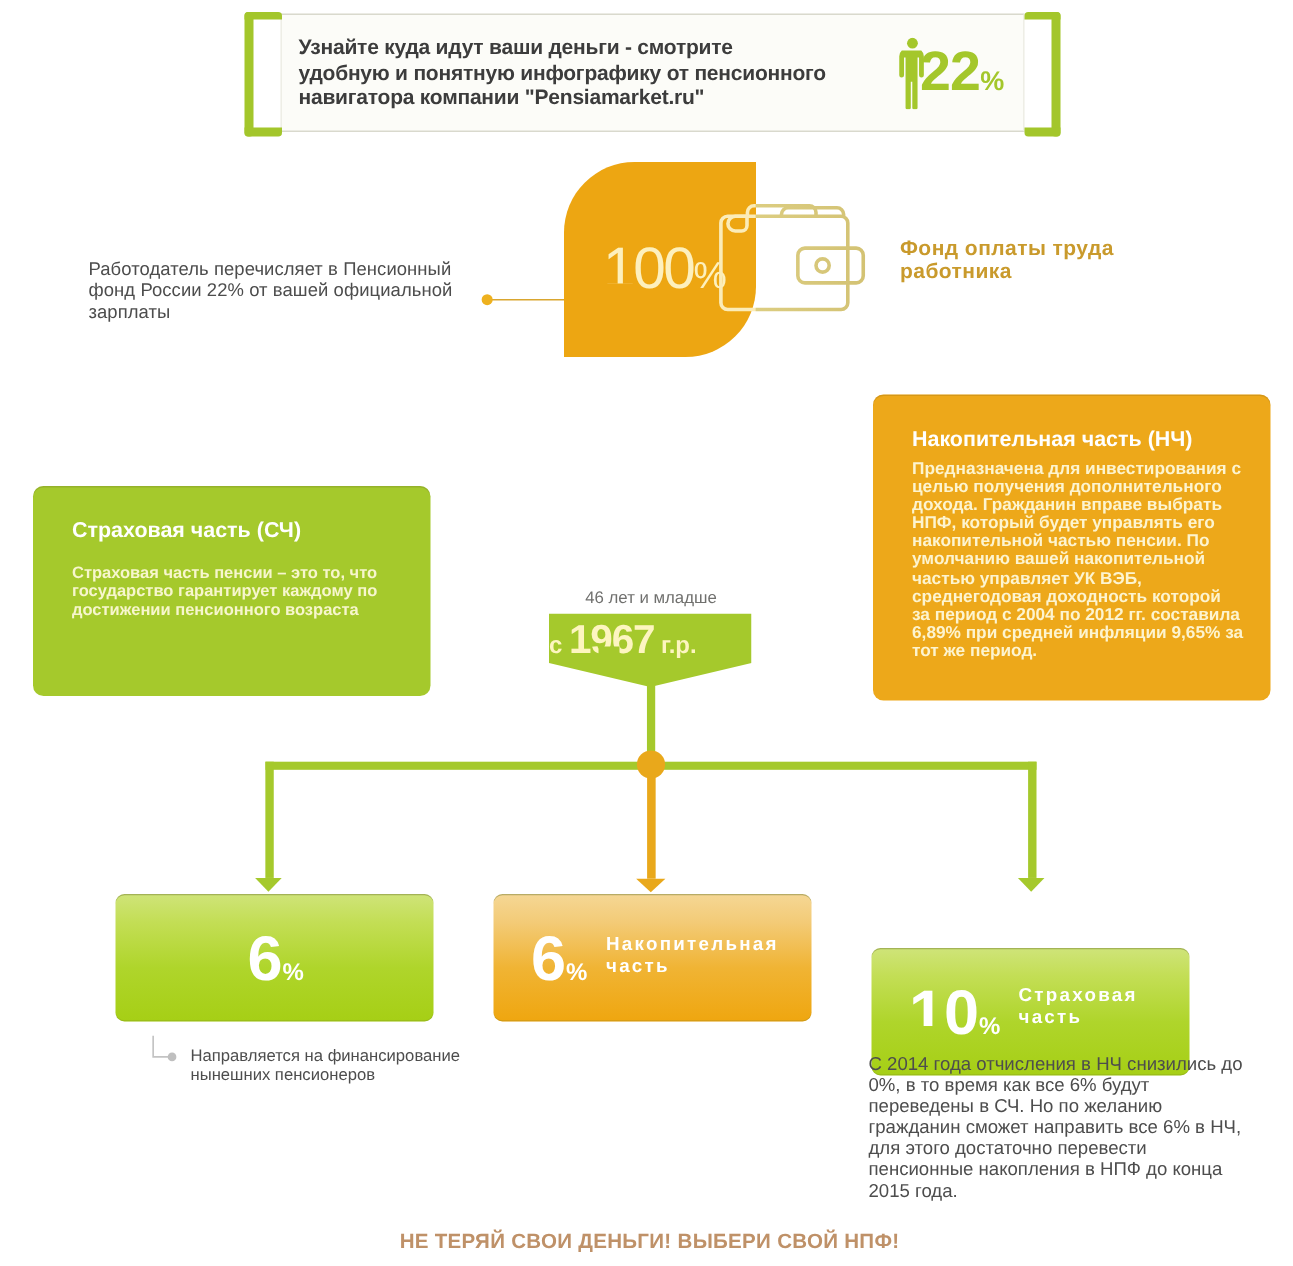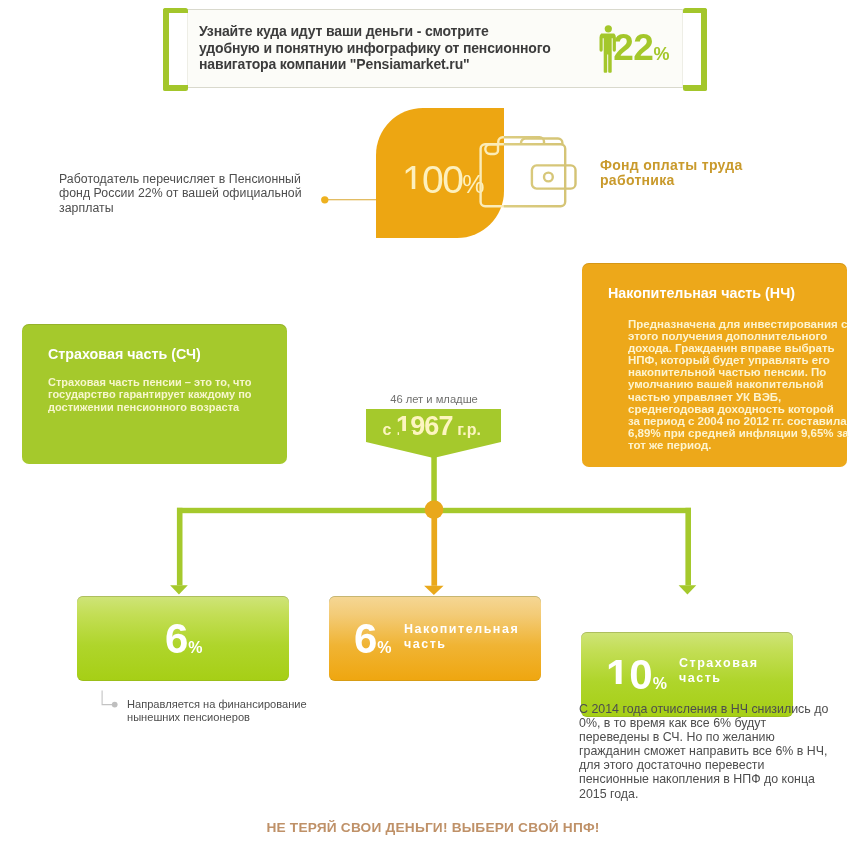--- a/index.html
+++ b/index.html
@@ -50,21 +50,21 @@
   .card-title{position:absolute;left:26px;top:21.5px;color:#ffffff;font-size:14.3px;
       font-weight:bold;letter-spacing:0px;white-space:nowrap;}
   .card-body{position:absolute;left:26px;color:#f7f6cd;font-size:11px;
       font-weight:bold;line-height:12.7px;white-space:nowrap;}
   #card-nch .card-body{font-size:11.5px;line-height:12.1px;color:#fdf4cf;}
 
   
   #banner-caption{left:367px;top:393px;width:134px;text-align:center;
       color:#70706e;font-size:11.2px;}
   #banner{left:366px;top:409px;width:135px;height:49px;}
-  #banner-text{left:366px;top:411px;width:115px;height:30px;text-align:right;
+  #banner-text{left:366px;top:411px;width:115px;height:30px;text-align:left;
       color:#fdf5c0;font-size:16px;font-weight:bold;line-height:30px;}
   #banner-text .yr{font-size:27px;letter-spacing:-0.8px;}
   #banner-one-mask{left:398.5px;top:431.3px;width:14.5px;height:4.6px;background:#a5c92c;}
 
   
   #connectors{left:0;top:455px;width:862px;height:145px;}
 
   
   .split-box{position:absolute;top:596px;width:212px;height:85px;border-radius:6px;
       box-shadow:inset 0 0.8px 0 rgba(110,120,45,0.45), inset 0 -0.8px 0 rgba(110,120,45,0.25);}
@@ -163,23 +163,23 @@
     <div class="card-title">Страховая часть (СЧ)</div>
     <div class="card-body" style="top:51.5px;">
       <div>Страховая часть пенсии – это то, что</div>
       <div>государство гарантирует каждому по</div>
       <div>достижении пенсионного возраста</div>
     </div>
   </div>
 
   <div class="abs" id="card-nch">
     <div class="card-title">Накопительная часть (НЧ)</div>
-    <div class="card-body" style="top:55px;margin-left:20px;">
+    <div class="card-body" style="top:44px;">
       <div>Предназначена для инвестирования с</div>
-      <div>этого получения дополнительного</div>
+      <div>целью получения дополнительного</div>
       <div>дохода. Гражданин вправе выбрать</div>
       <div>НПФ, который будет управлять его</div>
       <div>накопительной частью пенсии. По</div>
       <div>умолчанию вашей накопительной</div>
       <div>частью управляет УК ВЭБ,</div>
       <div>среднегодовая доходность которой</div>
       <div>за период с 2004 по 2012 гг. составила</div>
       <div>6,89% при средней инфляции 9,65% за</div>
       <div>тот же период.</div>
     </div>

